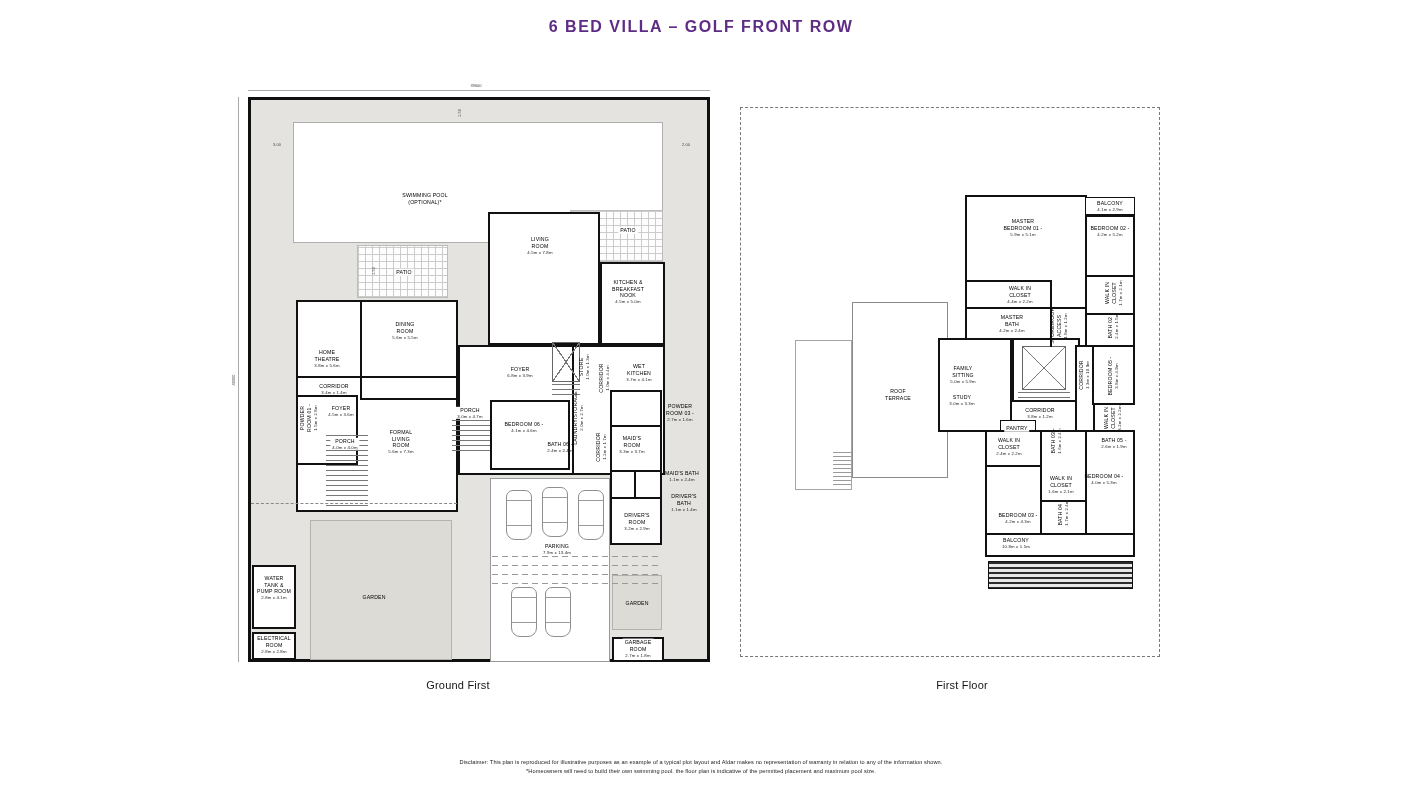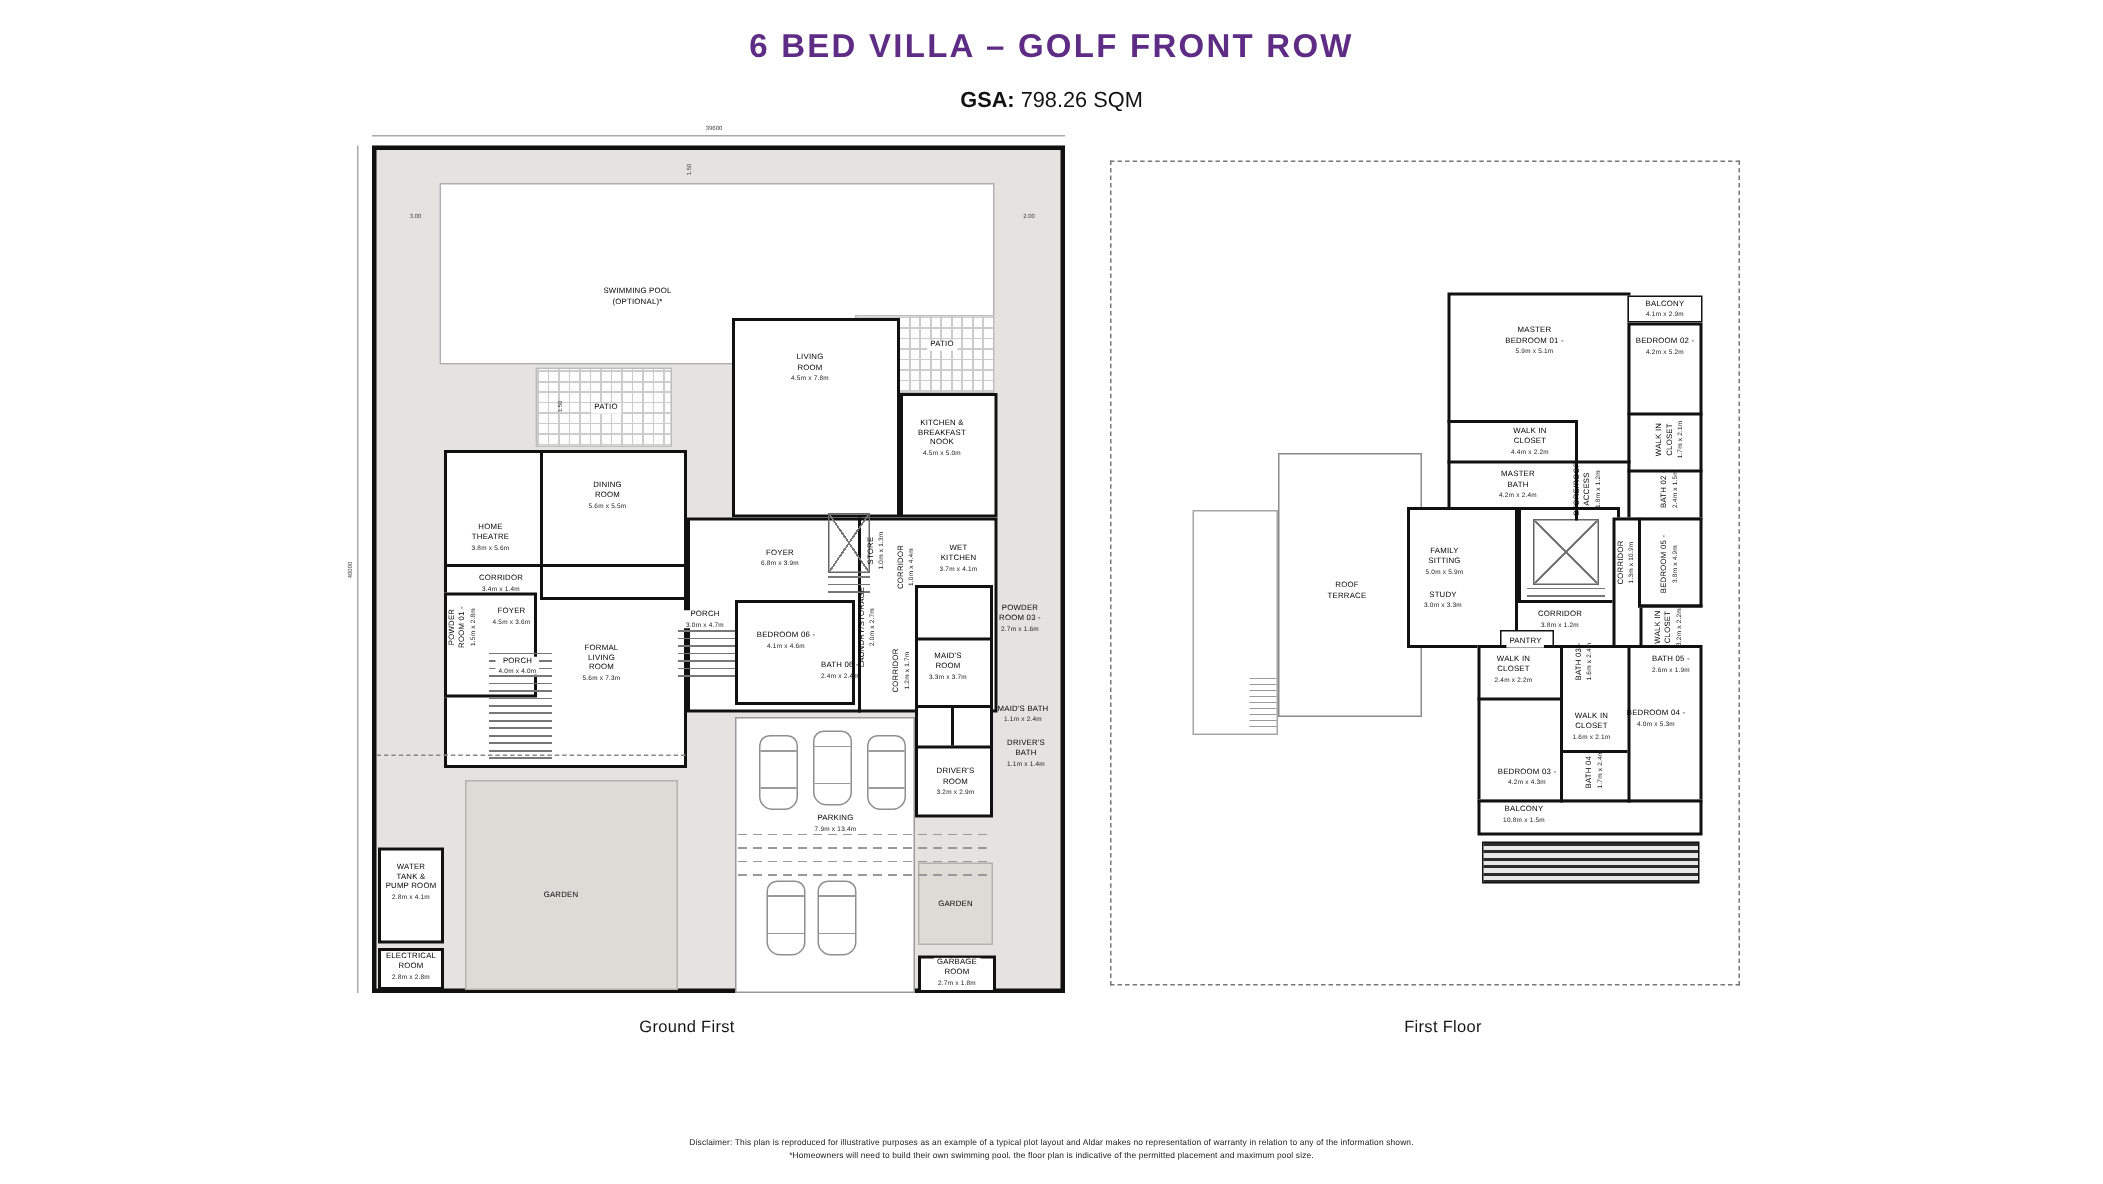--- a/index.html
+++ b/index.html
@@ -1,19 +1,19 @@
 <!DOCTYPE html>
 <html><head>
 <meta charset="utf-8">
 <style>
   html,body{margin:0;padding:0;background:#fff;}
   .page{position:relative;width:1402px;height:789px;background:#fff;overflow:hidden;
         font-family:"Liberation Sans",sans-serif;}
   .ttl{position:absolute;left:0;top:18px;width:100%;text-align:center;
-       font-size:22px;font-weight:700;letter-spacing:1.5px;}
+       font-size:16px;font-weight:700;letter-spacing:1.5px;}
   .ttl .sep{font-weight:700;}
   .ttl .sub{font-weight:600;}
   .gsa{position:absolute;left:0;top:59px;width:100%;text-align:center;font-size:14.5px;color:#111;}
   .gsa b{font-weight:700;}
   .cap{position:absolute;font-size:11px;color:#151515;transform:translate(-50%,0);letter-spacing:.2px;}
   .disc{position:absolute;left:0;width:100%;text-align:center;font-size:5.6px;color:#222;letter-spacing:.1px;}
   
   .sh{position:absolute;box-sizing:border-box;}
   .plotg{background:#e4e3e0;border:3px solid #101010;}
   .plotf{background:#ffffff;border:1px dashed #777;}
@@ -44,21 +44,20 @@
   .wbg{background:#fff;padding:0 2px;}
   .dlab{position:absolute;transform:translate(-50%,-50%);font-size:4px;color:#444;pointer-events:none;}
   .dlab.rot{transform:translate(-50%,-50%) rotate(-90deg);}
 </style>
 </head>
 <body>
 
 <div class="page">
 
   <div class="ttl" id="page-title" style="color: rgb(94, 43, 133);"><span>6 BED VILLA</span><span class="sep"> – </span><span class="sub">GOLF FRONT ROW</span></div>
-  <div class="gsa"><b>GSA:</b><span> 798.26 SQM</span></div>
 
   <div class="sh" style="left:248px;top:90px;width:462px;height:1px;background:#aaa"></div>
   <div class="sh" style="left:238px;top:97px;width:1px;height:565px;background:#aaa"></div>
   <div class="sh plotg" style="left:248px;top:97px;width:462px;height:565px"></div>
 
   <div class="sh garden" style="left:310px;top:520px;width:142px;height:140px"></div>
   <div class="sh garden" style="left:612px;top:575px;width:50px;height:55px"></div>
 
   <div class="sh" style="left:293px;top:122px;width:370px;height:121px;background:#fff;border:1px solid #aeaeae"></div>
 

